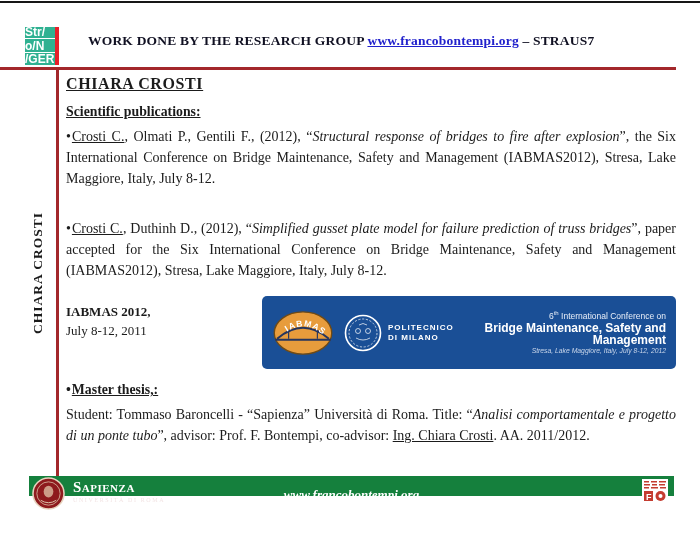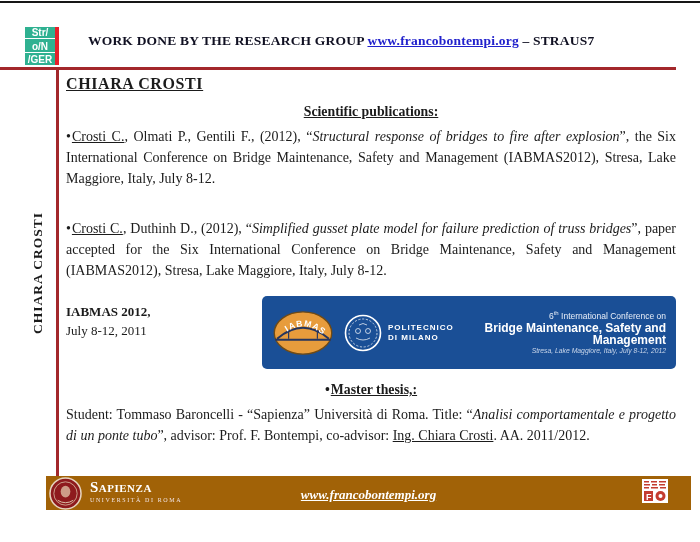--- a/index.html
+++ b/index.html
@@ -3,37 +3,37 @@
 <meta charset="utf-8">
 <style>
   html,body{margin:0;padding:0;background:#fff;}
   .slide{position:relative;width:700px;height:542px;background:#ffffff;overflow:hidden;
          font-family:"Liberation Serif",serif;color:#1b1b1b;}
   
   .top-line{position:absolute;left:0;top:1px;width:700px;height:2px;background:#161616;}
   
   .hdr-logo{position:absolute;left:25px;top:27px;display:flex;}
   .hdr-logo-box{width:30px;height:38px;background:#2FB191;display:flex;flex-direction:column;justify-content:space-between;}
-  .hdr-logo-box span{display:block;font-family:"Liberation Sans",sans-serif;font-size:10px;font-weight:bold;
-      color:#fff;text-align:center;line-height:11px;border-bottom:1px solid #fff;}
+  .hdr-logo-box span{display:block;font-family:"Liberation Sans",sans-serif;font-size:12px;font-weight:bold;
+      color:#fff;text-align:left;line-height:11px;border-bottom:1px solid #fff;}
   .hdr-logo-box span:last-child{border-bottom:none;}
   .hdr-logo-bar{width:4px;height:38px;background:#E5202B;}
   
   .hdr-title{position:absolute;left:88px;top:33px;width:600px;font-size:13.5px;font-weight:bold;color:#101022;letter-spacing:.2px;}
   a.link{color:#2121CC;text-decoration:underline;cursor:pointer;}
   
   .hline{position:absolute;left:0;top:67px;width:676px;height:3px;background:#A3282B;}
   .vline{position:absolute;left:56px;top:69px;width:3px;height:407px;background:#A3282B;}
   
   .sidebar-label{position:absolute;left:-62px;top:265px;width:200px;text-align:center;
       transform:rotate(-90deg);font-size:13.5px;font-weight:bold;letter-spacing:1px;color:#1b1b1b;}
   
   .content{position:absolute;left:66px;top:75px;width:610px;}
   .heading{font-size:16px;font-weight:bold;text-decoration:underline;letter-spacing:.6px;margin-bottom:11px;}
-  .section-title{font-size:13.8px;font-weight:bold;margin-bottom:6px;text-align:center;}
+  .section-title{font-size:13.8px;font-weight:bold;margin-bottom:6px;}
   .section-title .ut{text-decoration:underline;}
   .para{font-size:14px;line-height:1.5;text-align:justify;margin:6px 0 0 0;}
   .para.gap{margin-top:29px;}
   .bullet{margin-right:1px;}
   .u{text-decoration:underline;}
   .i{font-style:italic;}
   
   .iabmas-row{display:flex;margin-top:15px;align-items:flex-start;}
   .iabmas-info{width:196px;font-size:13px;line-height:19px;padding-top:6px;}
   .iabmas-info .b{font-weight:bold;}
@@ -43,21 +43,21 @@
   .banner svg{flex:none;}
   .polimi-name{margin-left:6px;font-size:8px;font-weight:bold;letter-spacing:1px;line-height:10px;}
   .banner-right{margin-left:auto;text-align:right;line-height:1;}
   .banner-title{font-size:21px;letter-spacing:1px;font-weight:400;margin-bottom:4px;}
   .banner-sub1{font-size:8.5px;color:#e8eef8;margin-bottom:2px;}
   .banner-sub1 sup{font-size:6px;}
   .banner-sub2{font-size:12px;font-weight:bold;margin-bottom:2px;}
   .banner-sub3{font-size:6.8px;font-style:italic;color:#c9d6ea;}
   .master-row{margin-top:13px;}
   
-  .footer-band{position:absolute;left:46px;top:476px;width:645px;height:34px;background:#a16207;}
+  .footer-band{position:absolute;left:29px;top:476px;width:645px;height:20px;background:#15803d;}
   .sap-seal{position:absolute;left:3px;top:1px;}
   .sap-text{position:absolute;left:44px;top:4px;color:#fff;line-height:1;}
   .sap-name{font-size:15px;letter-spacing:.5px;font-weight:bold;font-variant:small-caps;}
   .sap-sub{font-size:6px;letter-spacing:1.6px;margin-top:2px;color:#f2e4e4;}
   .footer-link{position:absolute;left:0;right:0;top:9px;text-align:center;}
   .footer-link a{color:#fff;font-size:13px;font-weight:bold;font-style:italic;text-decoration:underline;}
   .fb-stamp{position:absolute;left:642px;top:479px;width:26px;height:24px;}
 </style>
 </head>
 <body>

